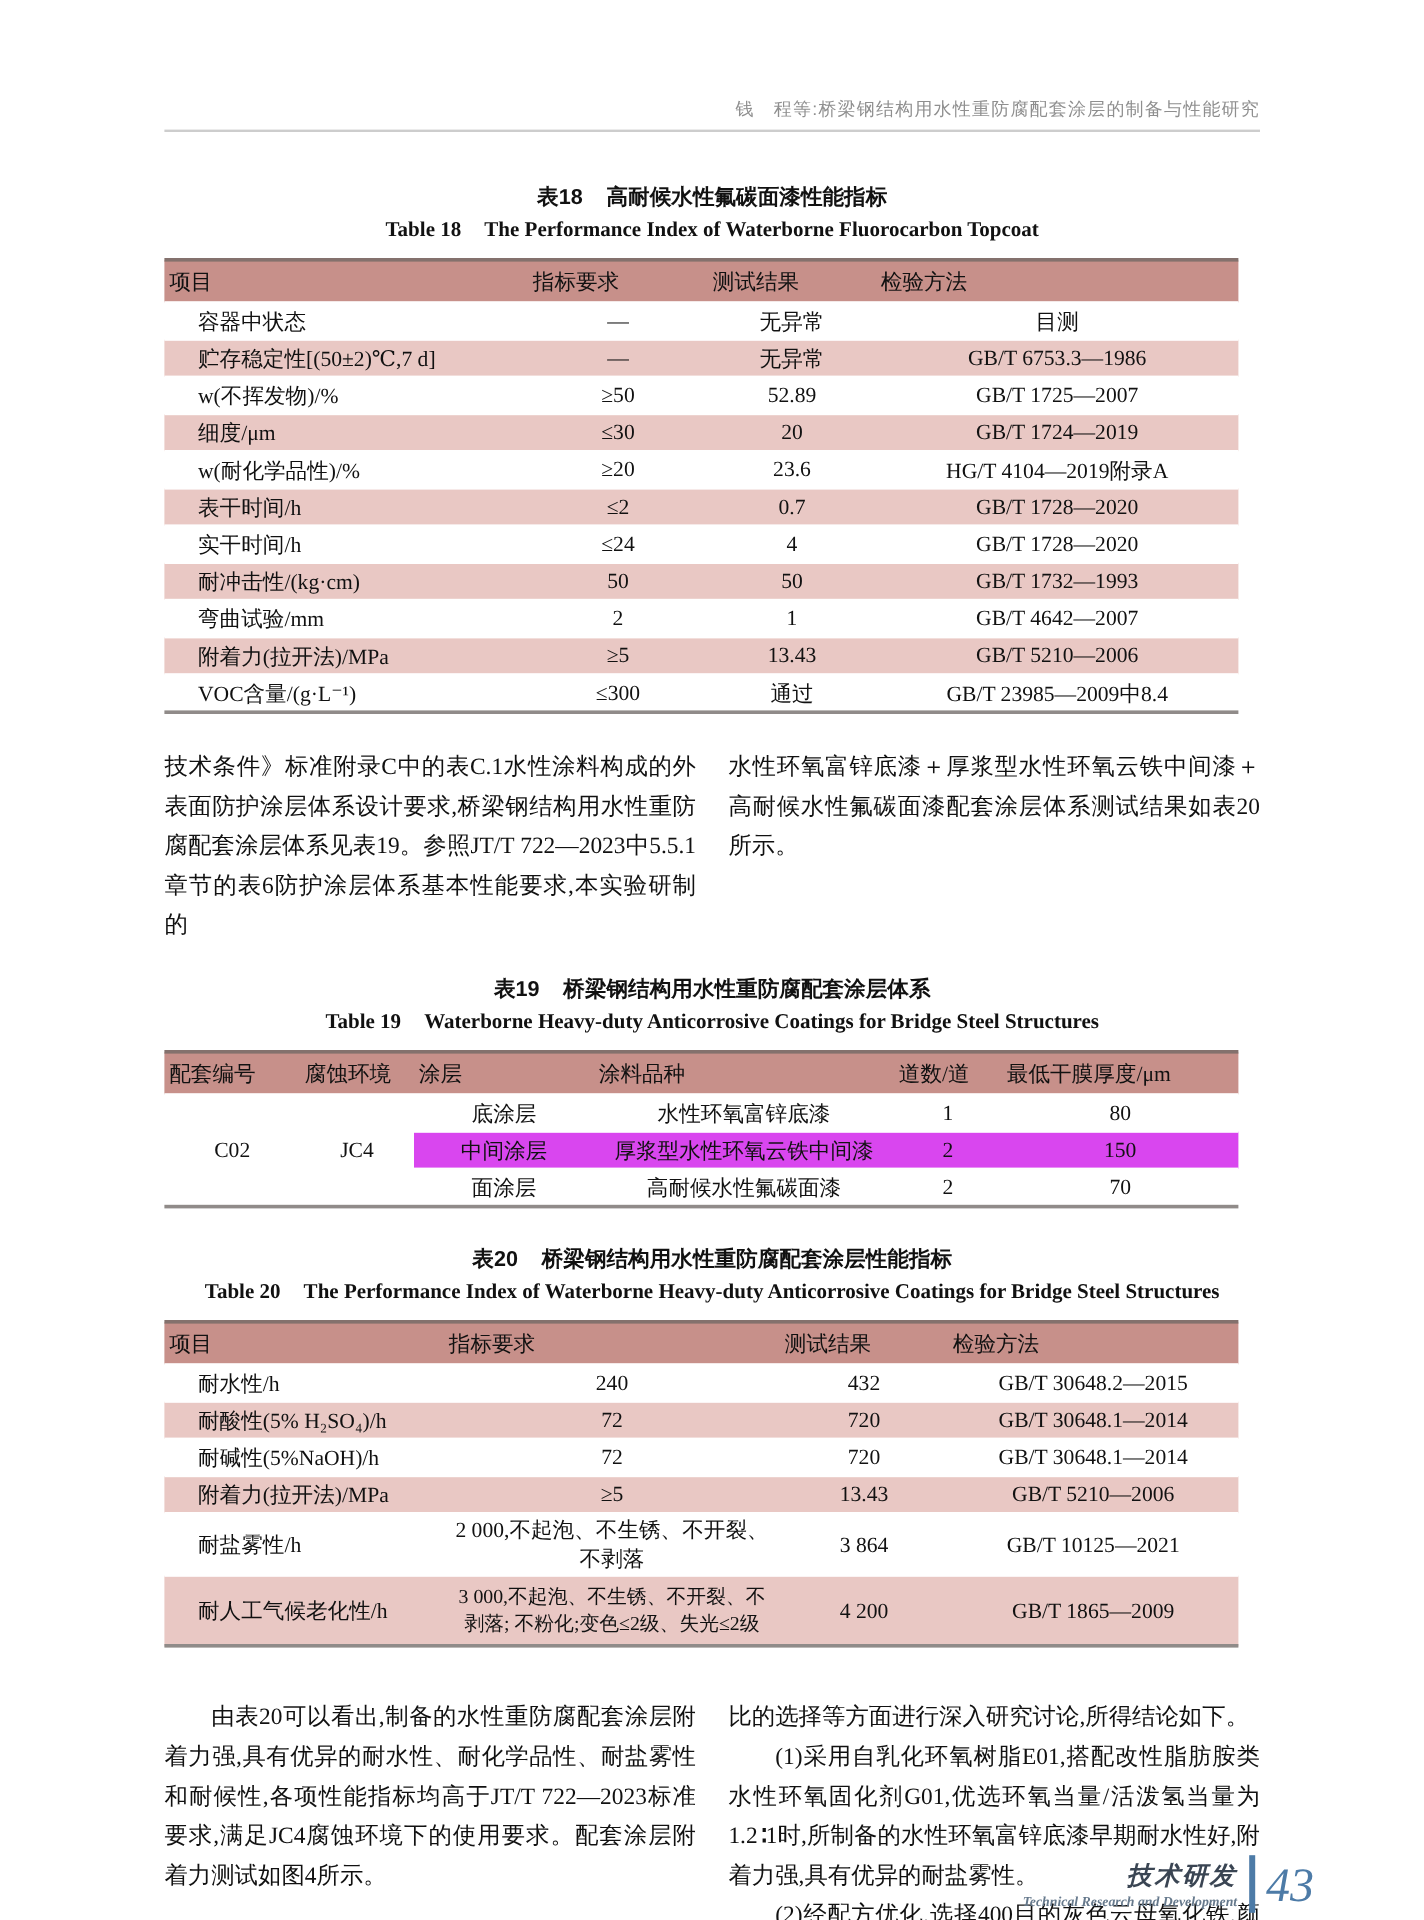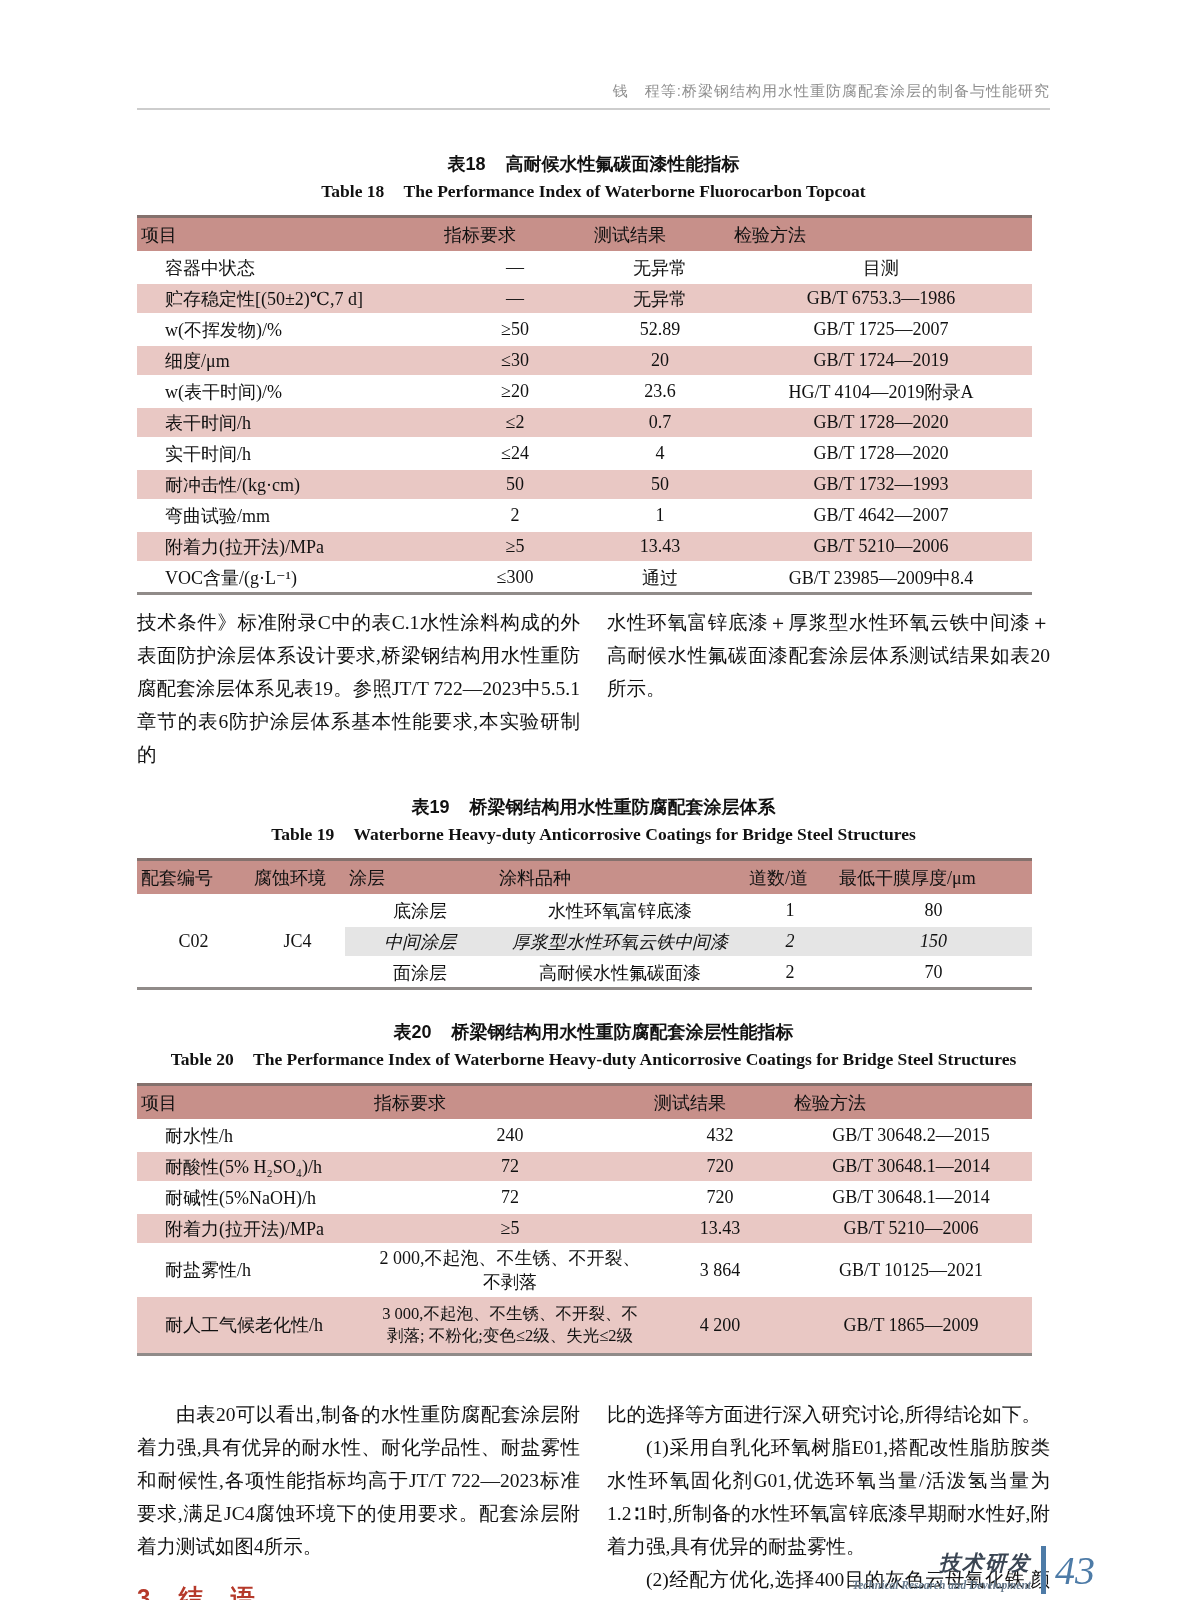--- a/index.html
+++ b/index.html
@@ -36,25 +36,25 @@
   th{
     background:#c7908a;font-weight:normal;color:#111;
     height:31px;padding:1px 4px;text-align:left;
   }
   td{height:27px;padding:1px 4px;text-align:center;color:#111;}
   tbody tr{border-bottom:2px solid #ffffff;}
   thead tr{border-bottom:2px solid #ffffff;}
   .t18 tbody tr:nth-child(even) td{background:#e9c8c4;}
   .t20 tbody tr:nth-child(even) td{background:#e9c8c4;}
   .t18 td:first-child,.t20 td:first-child{text-align:left;padding-left:28px;}
-  .t19 tbody tr.mid td{background:#e5e5e5;font-style:italic;}
+  .t19 tbody tr.mid td{background:#d946ef;}
   .t20 tr:last-child td:nth-child(2){font-size:16.5px;line-height:1.35;padding-top:3px;padding-bottom:3px;}
   .t20 tr:last-child td{height:50px;}
   
-  .two-col{display:flex;justify-content:space-between;margin-top:11px;}
+  .two-col{display:flex;justify-content:space-between;margin-top:28px;}
   .col{width:443px;font-size:19.5px;line-height:33px;text-align:justify;color:#111;}
   .col p{margin:0;}
   .col p.indent{text-indent:2em;}
   .col p.noindent{text-indent:0;}
   
   .section-heading{
     font-family:"Liberation Sans","DejaVu Sans",sans-serif;
     font-weight:bold;color:#b5392a;font-size:24px;
     margin:18px 0 12px 0;letter-spacing:2px;
   }
@@ -121,21 +121,21 @@
           <td>52.89</td>
           <td>GB/T 1725—2007</td>
         </tr>
       <tr>
           <td>细度/μm</td>
           <td>≤30</td>
           <td>20</td>
           <td>GB/T 1724—2019</td>
         </tr>
       <tr>
-          <td>w(表干时间)/%</td>
+          <td>w(耐化学品性)/%</td>
           <td>≥20</td>
           <td>23.6</td>
           <td>HG/T 4104—2019附录A</td>
         </tr>
       <tr>
           <td>表干时间/h</td>
           <td>≤2</td>
           <td>0.7</td>
           <td>GB/T 1728—2020</td>
         </tr>

